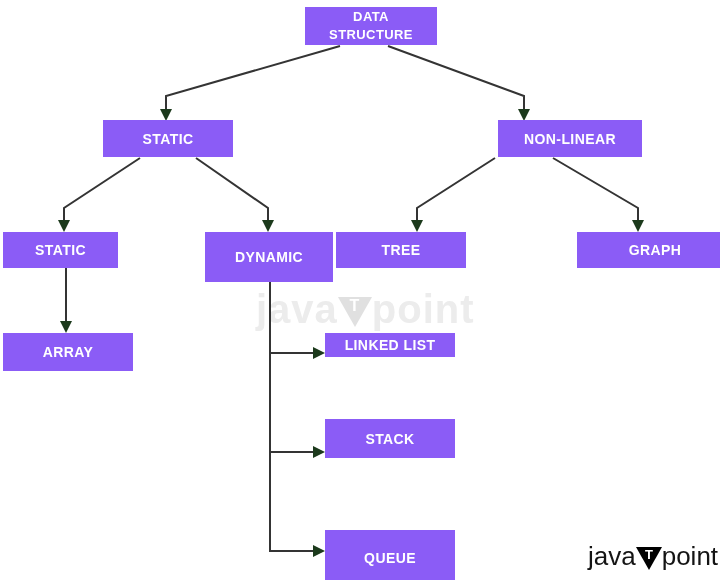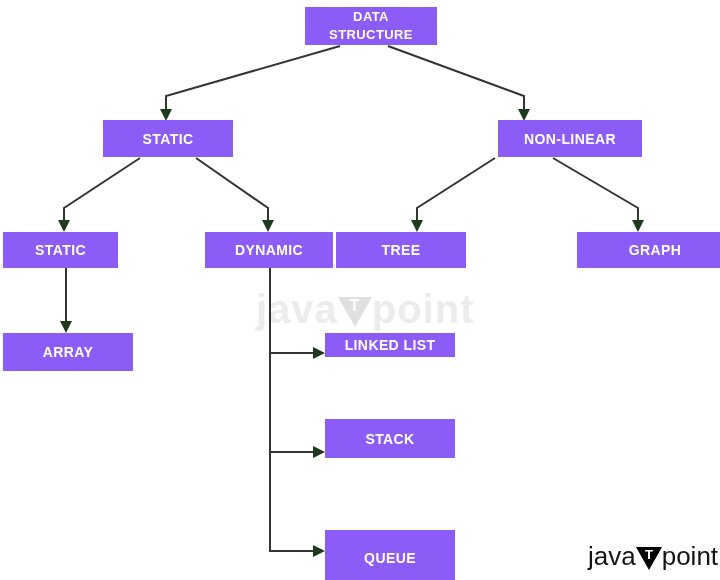--- a/index.html
+++ b/index.html
@@ -37,21 +37,21 @@
     letter-spacing: 0.4px;
     display: flex;
     align-items: center;
     justify-content: center;
     text-align: center;
   }
   #n-root        { left: 305px; top: 7px;   width: 132px; height: 38px; font-size: 13px; line-height: 1.35; white-space: pre-line; }
   #n-linear      { left: 103px; top: 120px; width: 130px; height: 37px; }
   #n-nonlinear   { left: 458px; top: 120px; width: 144px; height: 37px; margin-left: 40px; }
   #n-static      { left: 3px;   top: 232px; width: 115px; height: 36px; }
-  #n-dynamic     { left: 205px; top: 232px; width: 128px; height: 36px; }
+  #n-dynamic     { left: 205px; top: 232px; width: 128px; height: 50px; }
   #n-tree        { left: 336px; top: 232px; width: 130px; height: 36px; }
   #n-graph       { left: 577px; top: 232px; width: 156px; height: 36px; }
   #n-array       { left: 3px;   top: 333px; width: 130px; height: 38px; }
   #n-linkedlist  { left: 325px; top: 333px; width: 130px; height: 24px; }
   #n-stack       { left: 325px; top: 419px; width: 130px; height: 39px; }
   #n-queue       { left: 325px; top: 530px; width: 130px; height: 56px; }
 
   
   #watermark {
     position: absolute;

